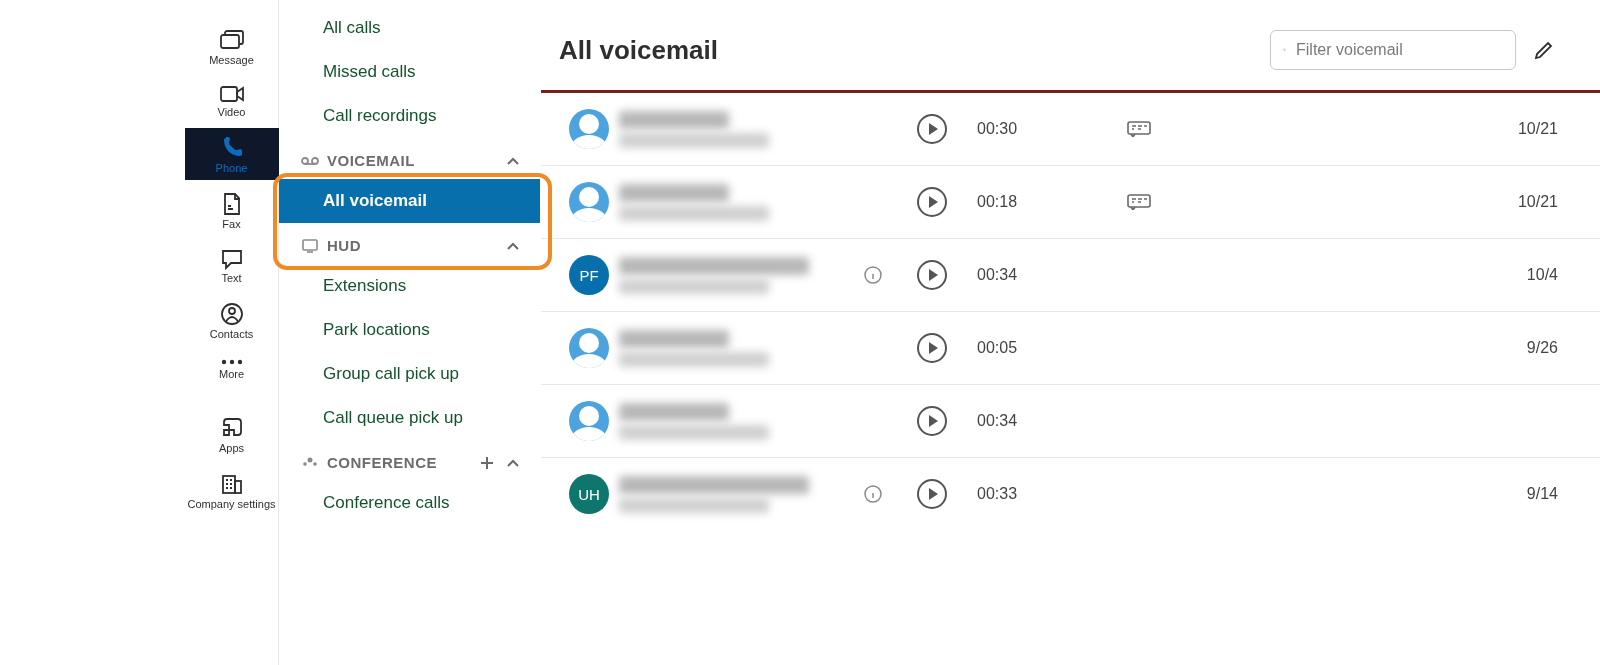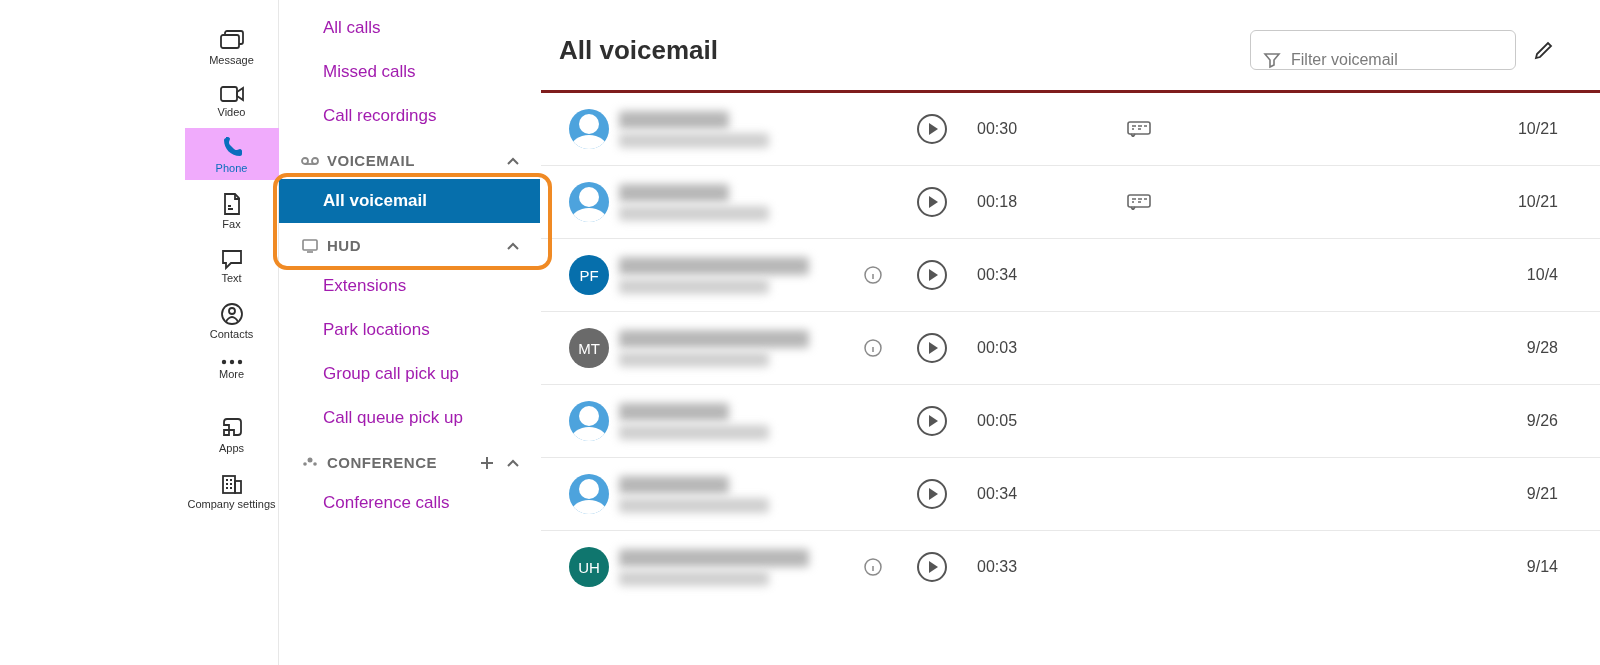--- a/index.html
+++ b/index.html
@@ -34,21 +34,21 @@
       align-items: center;
       gap: 2px;
       cursor: pointer;
     }
     .nav-item .ic { color: #2f2f2f; }
     .nav-item span.lbl {
       font-size: 11px;
       color: #2f2f2f;
     }
     .nav-item.active {
-      background: #f0abfc;
+      background: #0f172a;
     }
     .nav-item.active .ic, .nav-item.active span.lbl {
       color: #0a6ebd;
     }
     .nav-item.active .ic.fill-active { fill: #0a6ebd; }
     
     .subnav {
       width: 262px;
       border-right: 1px solid #fff;
       padding-top: 6px;
@@ -62,21 +62,21 @@
       color: #6c6c6c;
       font-size: 15px;
       letter-spacing: 0.5px;
       font-weight: 600;
     }
     .section-header .spacer { flex: 1; }
     .section-header .hicon { color: #8a8a8a; width:18px; display:flex; justify-content:center;}
     .section-item {
       padding: 12px 18px 12px 44px;
       font-size: 17px;
-      color: #a21caf;
+      color: #14532d;
       cursor: pointer;
     }
     .section-item.selected {
       background: #066fac;
       color: #fff;
       font-weight: 600;
     }
     .highlight-box {
       position: absolute;
       border: 4px solid #f08a24;
@@ -94,26 +94,26 @@
       align-items: center;
       padding: 30px 42px 20px 18px;
       gap: 14px;
     }
     .main-header h1 {
       font-size: 26px;
       font-weight: 700;
       flex: 1;
     }
     .filter-box {
-      width: 266px;
+      width: 246px;
       height: 40px;
       border: 1px solid #c9c9c9;
       border-radius: 6px;
       display: flex;
-      align-items: flex-end;
+      align-items: center;
       padding: 0 12px;
       gap: 10px;
       color: #7a7a7a;
       cursor: pointer;
     }
     .filter-box input {
       border: none;
       outline: none;
       font-size: 16px;
       color: #333;
@@ -402,80 +402,60 @@
             </svg>
           </div>
           <div class="play-col">
             <div class="play-btn"></div>
           </div>
           <div class="dur-col">00:34</div>
           <div class="trans-col"></div>
           <div class="date-col">10/4</div>
         </div>
         <div class="vm-row">
-          <div class="avatar" style="background: rgb(106, 106, 106);">MT</div>
+          <div class="avatar person" style="background: rgb(77, 163, 221);"></div>
+          <div class="caller-block">
+            <div class="blur-line short"></div>
+            <div class="blur-line long"></div>
+          </div>
+          <div class="info-slot"></div>
+          <div class="play-col">
+            <div class="play-btn"></div>
+          </div>
+          <div class="dur-col">00:05</div>
+          <div class="trans-col"></div>
+          <div class="date-col">9/26</div>
+        </div>
+        <div class="vm-row">
+          <div class="avatar person" style="background: rgb(77, 163, 221);"></div>
+          <div class="caller-block">
+            <div class="blur-line short"></div>
+            <div class="blur-line long"></div>
+          </div>
+          <div class="info-slot"></div>
+          <div class="play-col">
+            <div class="play-btn"></div>
+          </div>
+          <div class="dur-col">00:34</div>
+          <div class="trans-col"></div>
+        </div>
+        <div class="vm-row">
+          <div class="avatar" style="background: #0f766e;">UH</div>
           <div class="caller-block">
             <div class="blur-line short wide"></div>
             <div class="blur-line long"></div>
           </div>
           <div class="info-slot" style="cursor: pointer;">
             <svg width="18" height="18" viewBox="0 0 18 18" fill="none" stroke="#8a8a8a" stroke-width="1.5">
               <circle cx="9" cy="9" r="8"></circle>
               <path d="M9 5.5h.01M9 8v5"></path>
             </svg>
           </div>
           <div class="play-col">
             <div class="play-btn"></div>
           </div>
-          <div class="dur-col">00:03</div>
-          <div class="trans-col"></div>
-          <div class="date-col">9/28</div>
-        </div>
-        <div class="vm-row">
-          <div class="avatar person" style="background: rgb(77, 163, 221);"></div>
-          <div class="caller-block">
-            <div class="blur-line short"></div>
-            <div class="blur-line long"></div>
-          </div>
-          <div class="info-slot"></div>
-          <div class="play-col">
-            <div class="play-btn"></div>
-          </div>
-          <div class="dur-col">00:05</div>
-          <div class="trans-col"></div>
-          <div class="date-col">9/26</div>
-        </div>
-        <div class="vm-row">
-          <div class="avatar person" style="background: rgb(77, 163, 221);"></div>
-          <div class="caller-block">
-            <div class="blur-line short"></div>
-            <div class="blur-line long"></div>
-          </div>
-          <div class="info-slot"></div>
-          <div class="play-col">
-            <div class="play-btn"></div>
-          </div>
-          <div class="dur-col">00:34</div>
-          <div class="trans-col"></div>
-          <div class="date-col">9/21</div>
-        </div>
-        <div class="vm-row">
-          <div class="avatar" style="background: #0f766e;">UH</div>
-          <div class="caller-block">
-            <div class="blur-line short wide"></div>
-            <div class="blur-line long"></div>
-          </div>
-          <div class="info-slot" style="cursor: pointer;">
-            <svg width="18" height="18" viewBox="0 0 18 18" fill="none" stroke="#8a8a8a" stroke-width="1.5">
-              <circle cx="9" cy="9" r="8"></circle>
-              <path d="M9 5.5h.01M9 8v5"></path>
-            </svg>
-          </div>
-          <div class="play-col">
-            <div class="play-btn"></div>
-          </div>
           <div class="dur-col">00:33</div>
           <div class="trans-col"></div>
           <div class="date-col">9/14</div>
         </div>
       </div>
   </div>
 </div>
 
 </body></html>

